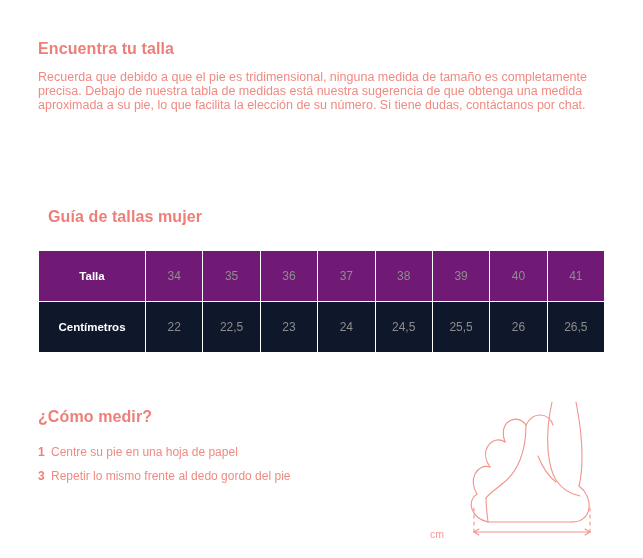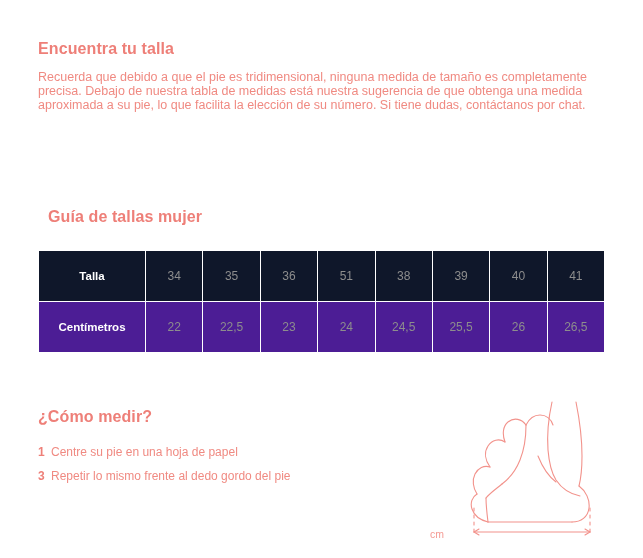--- a/index.html
+++ b/index.html
@@ -71,24 +71,24 @@
     background: #fbd6d2;
   }
   table.size-table td.head {
     background: #f0837c;
     color: #ffffff;
     font-size: 11.5px;
     font-weight: bold;
     width: 104px;
   }
   table.size-table tr.row-cm td {
-    background: #4c1d95;
+    background: #0f172a;
   }
   table.size-table tr.row-talla td {
-    background: #0f172a;
+    background: #701a75;
   }
   #measure-title {
     position: absolute;
     left: 38px;
     top: 408px;
   }
   ol.steps {
     position: absolute;
     left: 38px;
     top: 440px;
@@ -137,21 +137,21 @@
   <h1 class="section-title" id="sizes-title">Guía de tallas mujer</h1>
 
   <div class="table-wrap">
     <table class="size-table">
       <tbody>
           <tr class="row-talla">
         <td class="head">Talla</td>
         <td>34</td>
         <td>35</td>
         <td>36</td>
-        <td>51</td>
+        <td>37</td>
         <td>38</td>
         <td>39</td>
         <td>40</td>
         <td>41</td>
       </tr>
       <tr class="row-cm">
         <td class="head">Centímetros</td>
         <td>22</td>
         <td>22,5</td>
         <td>23</td>

